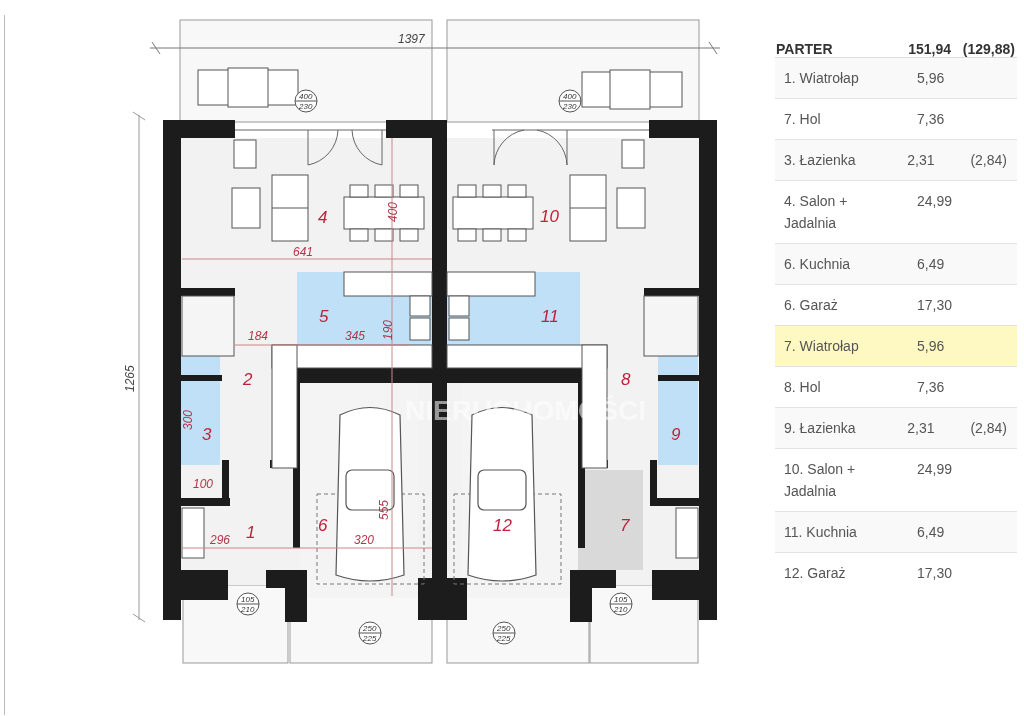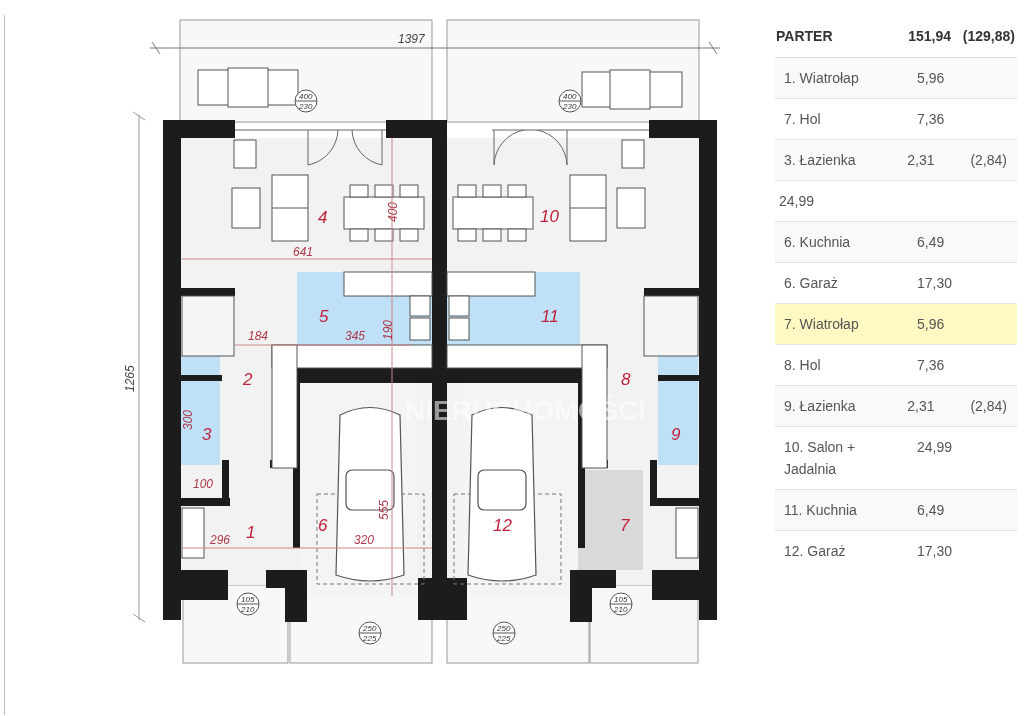--- a/index.html
+++ b/index.html
@@ -5,21 +5,21 @@
   * { box-sizing: border-box; margin: 0; padding: 0; }
   html, body { width: 1024px; height: 716px; background: #ffffff; overflow: hidden; }
   body { position: relative; font-family: "Liberation Sans", sans-serif; color: #444; }
 
   .left-edge { position: absolute; left: 4px; top: 15px; width: 1px; height: 700px; background: #bdbdbd; }
 
   .plan { position: absolute; left: 0; top: 0; width: 760px; height: 716px; }
   .plan svg { position: absolute; left: 0; top: 0; }
 
   .table-panel { position: absolute; left: 775px; top: 28px; width: 242px; }
-  .thead { display: flex; align-items: flex-start; height: 30px; border-bottom: 1px solid #ddd; font-weight: bold; color: #333; font-size: 14px; }
+  .thead { display: flex; align-items: flex-end; height: 30px; border-bottom: 1px solid #ddd; font-weight: bold; color: #333; font-size: 14px; }
   .thead .c1 { width: 120px; padding-left: 1px; }
   .thead .c2 { width: 62px; text-align: right; padding-right: 6px; }
   .thead .c3 { flex: 1; text-align: right; padding-right: 2px; }
   .row { display: flex; border-bottom: 1px solid #e3e3e3; font-size: 14px; color: #555; line-height: 22px; gap: 10px; }
   .row .c1 { width: 128px; padding: 9px 0 9px 9px; }
   .row .c2 { width: 62px; padding: 9px 0 9px 4px; }
   .row .c3 { flex: 1; padding: 9px 10px 9px 0; text-align: right; }
   .row.odd { background: #f9f9f9; }
   .row.even { background: #ffffff; }
   .row.hover { background: #fef9c3; }
@@ -257,20 +257,21 @@
       <span class="c1">7. Hol</span>
       <span class="c2">7,36</span>
       <span class="c3"></span>
     </div>
   <div class="row odd">
       <span class="c1">3. Łazienka</span>
       <span class="c2">2,31</span>
       <span class="c3">(2,84)</span>
     </div>
   <div class="row even">
+      <span class="c1">4. Salon + Jadalnia</span>
       <span class="c2">24,99</span>
       <span class="c3"></span>
     </div>
   <div class="row odd">
       <span class="c1">6. Kuchnia</span>
       <span class="c2">6,49</span>
       <span class="c3"></span>
     </div>
   <div class="row even">
       <span class="c1">6. Garaż</span>

